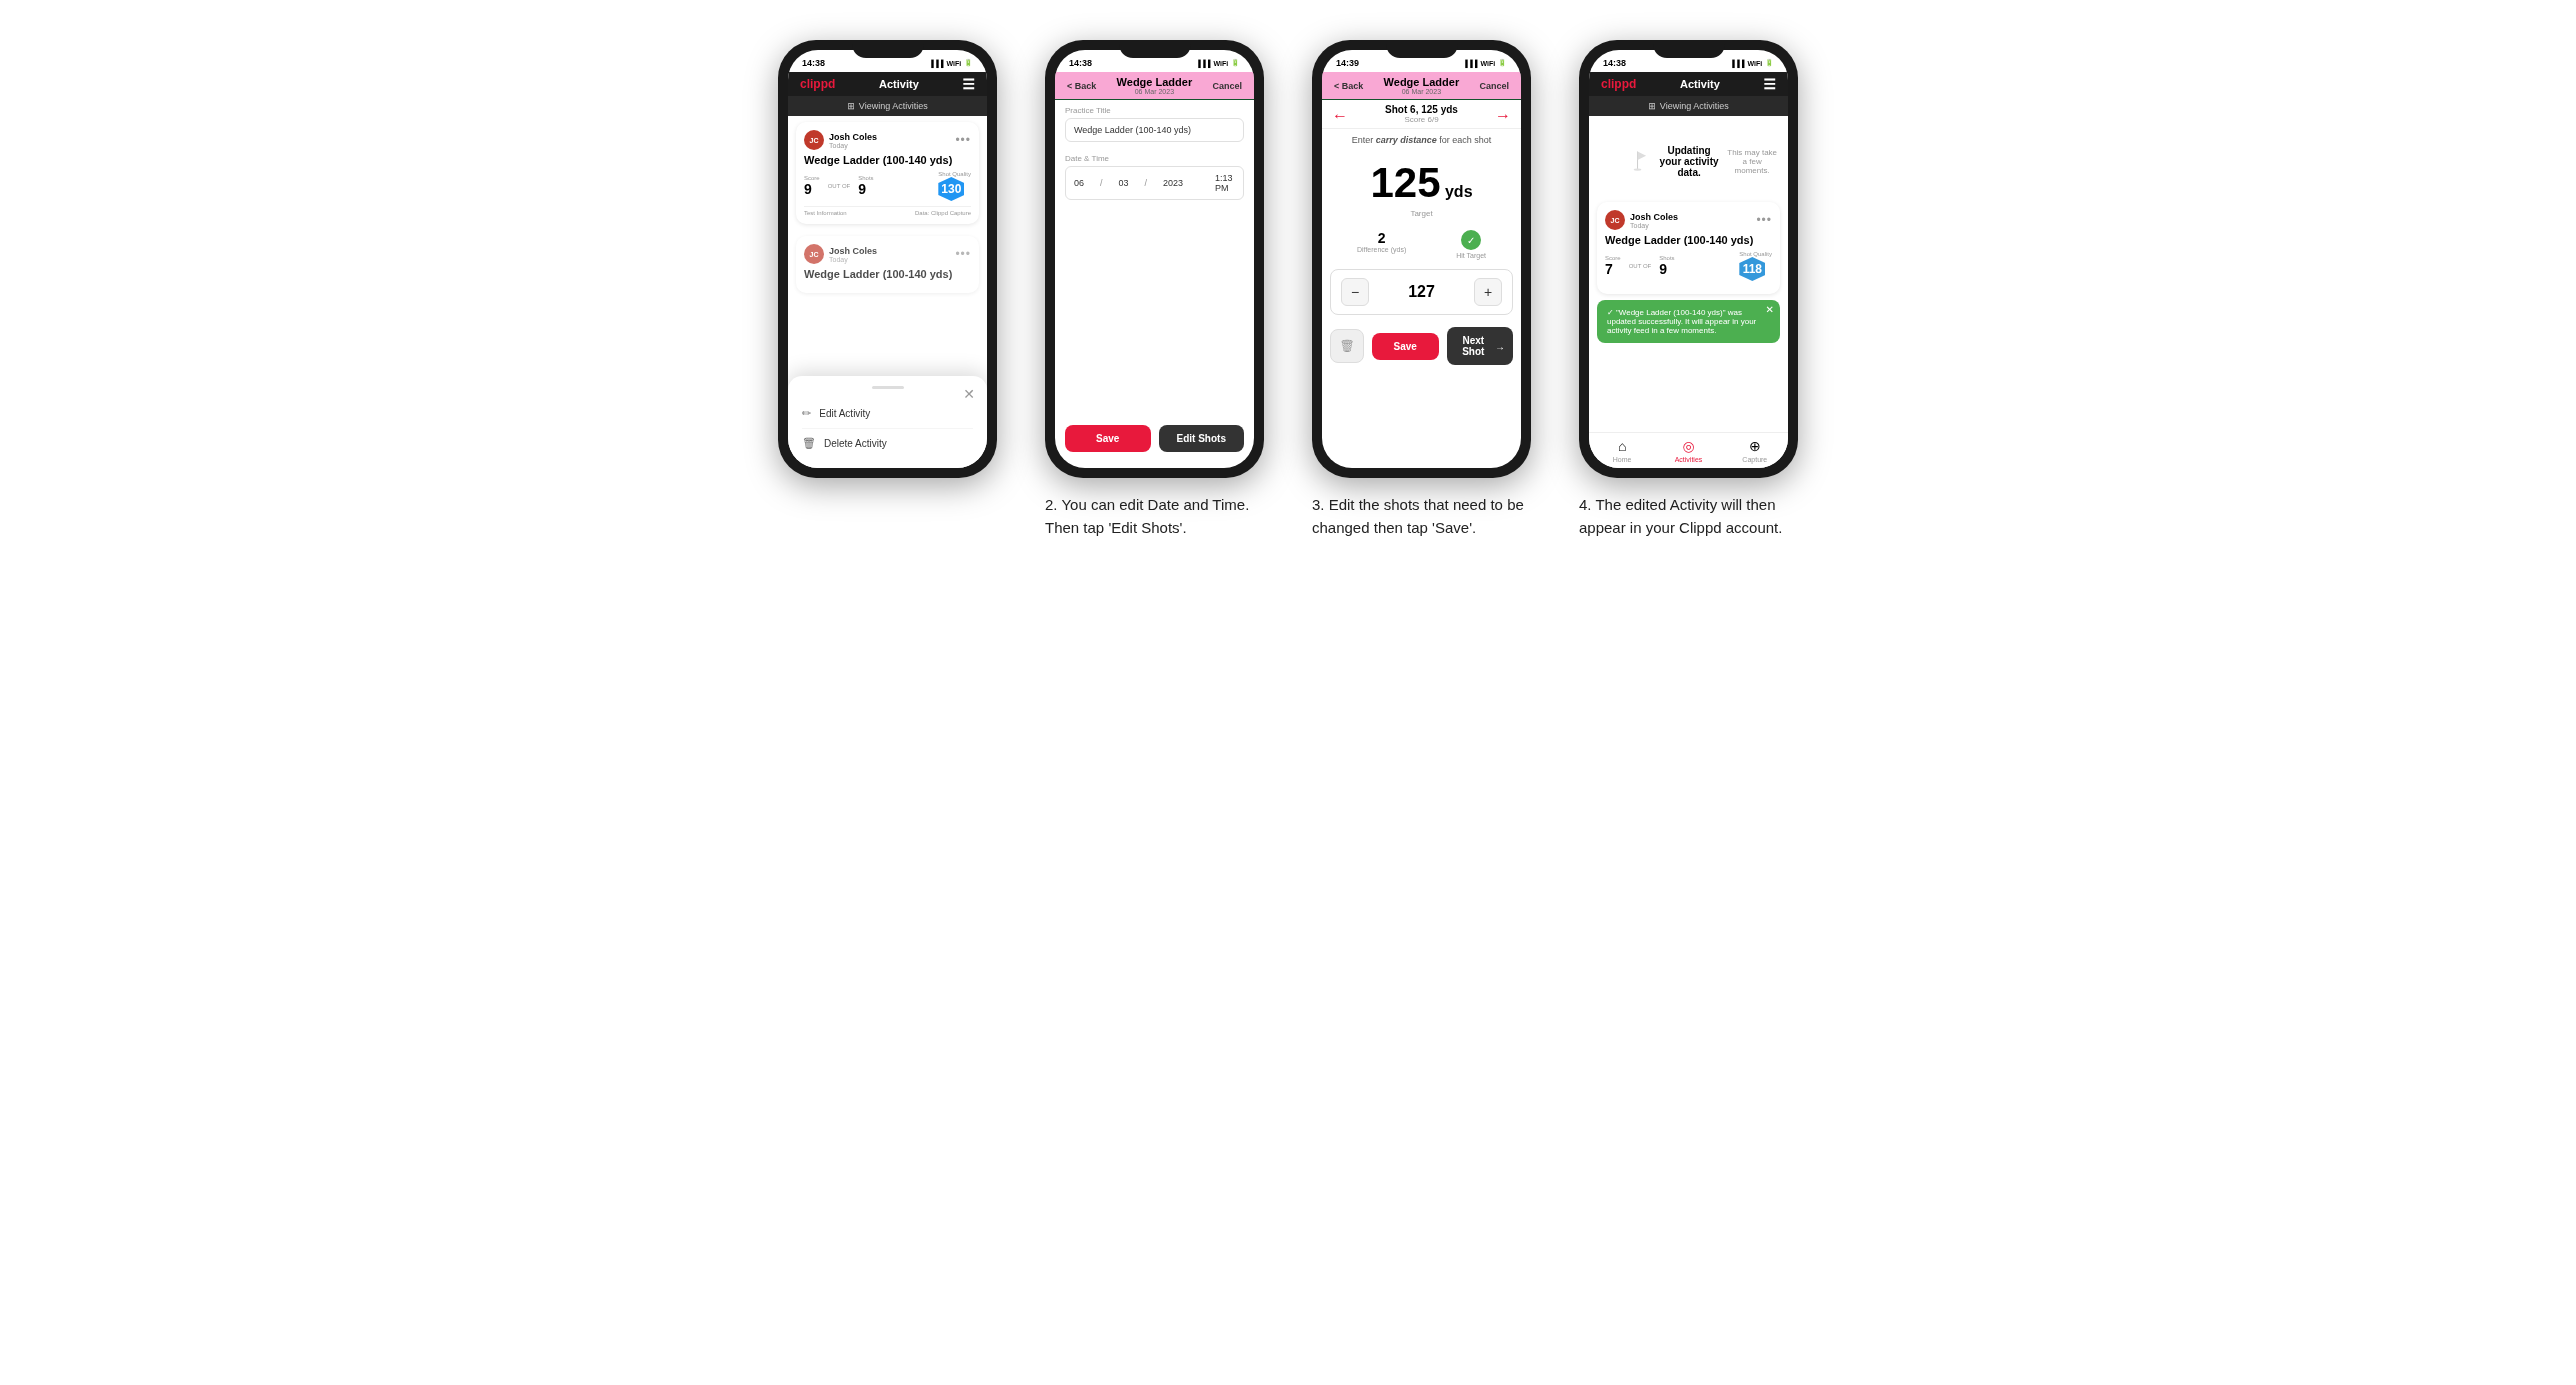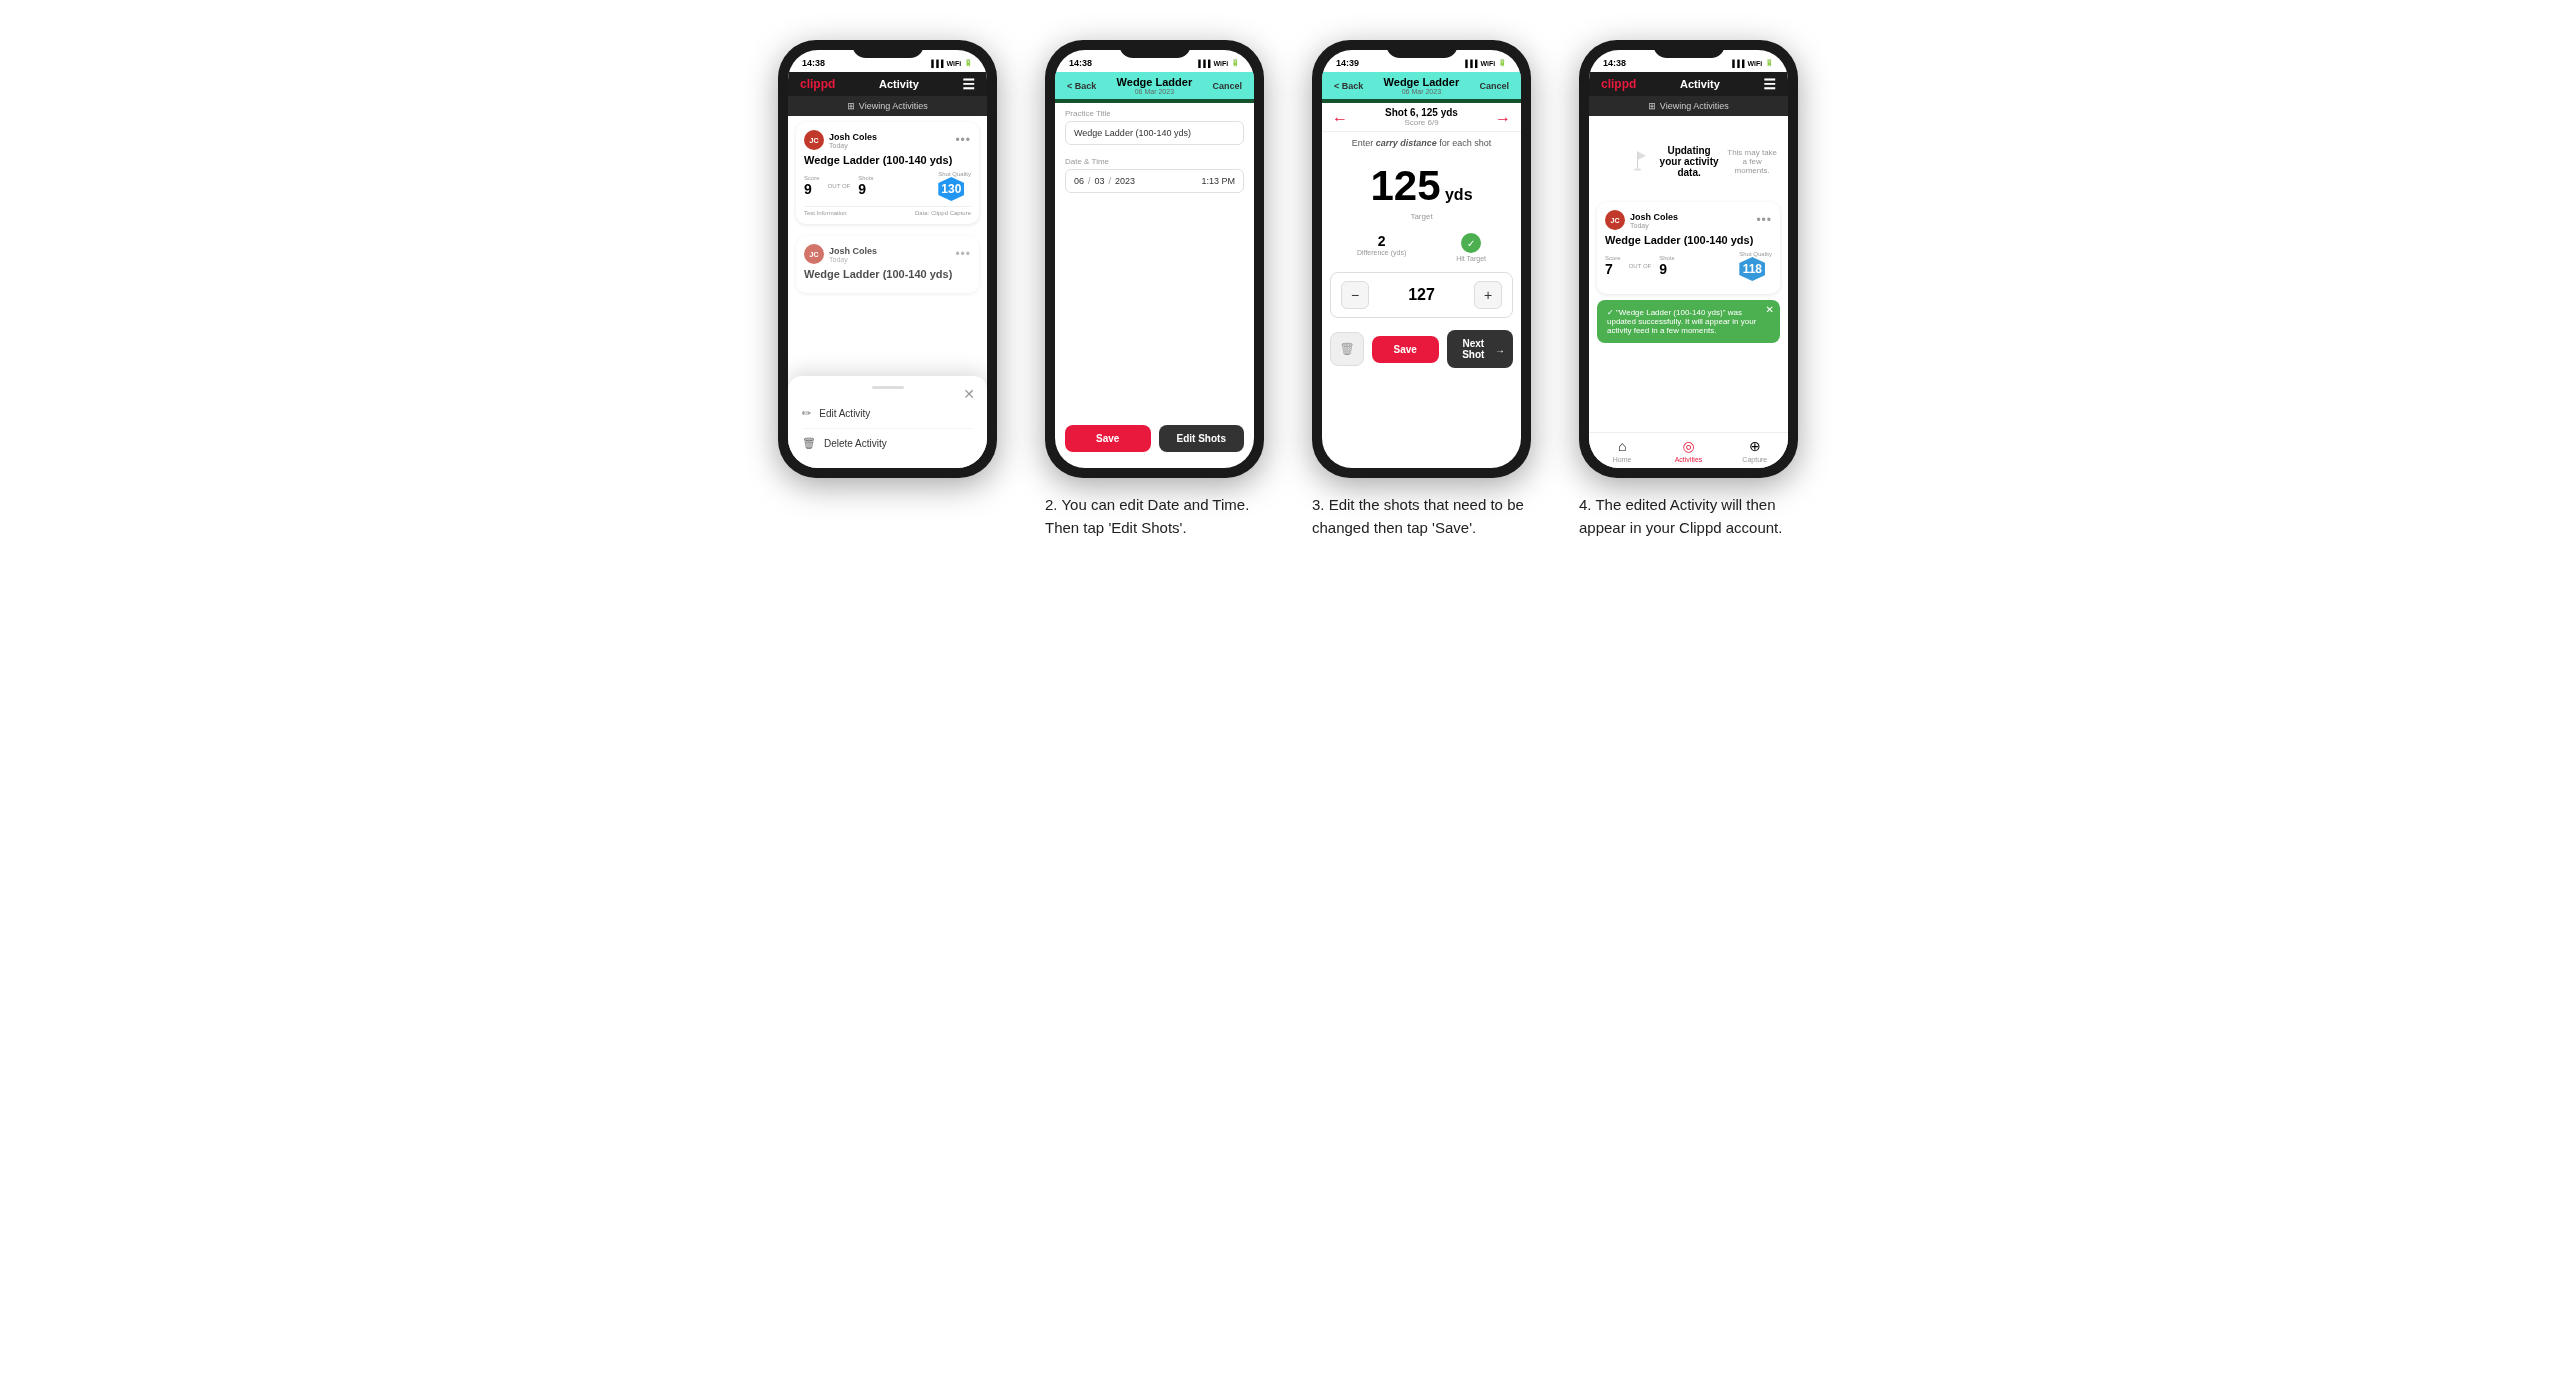--- a/index.html
+++ b/index.html
@@ -75,21 +75,21 @@
     
     .nav-bar {
       display: flex;
       justify-content: space-between;
       align-items: center;
       padding: 4px 12px;
       font-size: 11px;
       font-weight: 600;
     }
     .nav-bar.dark { background: #1c1c1c; color: #fff; }
-    .nav-bar.light { background: #5eead4; color: #000; border-bottom: 4px solid #14532d; }
+    .nav-bar.light { background: #f9a8d4; color: #000; border-bottom: 1px solid #14532d; }
     .clippd-logo { color: #e8193c; font-weight: 800; font-size: 12px; }
     .nav-title { font-size: 11px; font-weight: 600; }
     .hamburger { font-size: 14px; }
     .back-btn { font-size: 9px; color: #333; }
     .cancel-btn { font-size: 9px; color: #333; }
     .nav-center { text-align: center; }
     .nav-subtitle { font-size: 7px; font-weight: 400; color: #666; }
     
     .viewing-banner {
       background: #2a2a2a;
@@ -182,21 +182,21 @@
       border: 1.5px solid #e0e0e0;
       border-radius: 6px;
       padding: 6px 8px;
       font-size: 9px;
       color: #333;
       font-weight: 500;
     }
     .date-time-row {
       display: flex;
       align-items: center;
-      gap: 4px;
+      gap: 16px;
       border: 1.5px solid #e0e0e0;
       border-radius: 6px;
       padding: 6px 8px;
       font-size: 9px;
       color: #333;
     }
     .date-sep { color: #999; }
     .form-actions {
       display: flex;
       gap: 8px;

